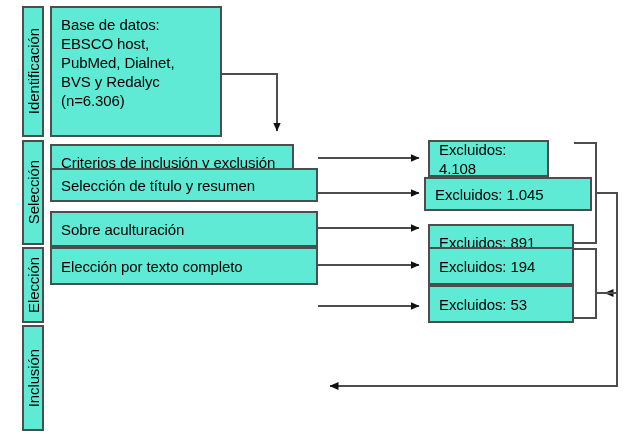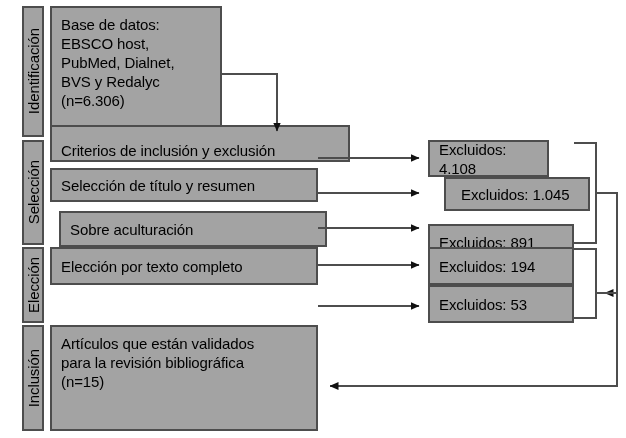--- a/index.html
+++ b/index.html
@@ -15,21 +15,21 @@
     position: relative;
     width: 626px;
     height: 438px;
     background: #ffffff;
     overflow: hidden;
   }
   .box {
     position: absolute;
     box-sizing: border-box;
     border: 2px solid #4d4d4d;
-    background: #a3a3a3;
+    background: #5eead4;
     display: flex;
     align-items: center;
   }
   .box.stage-label {
     justify-content: center;
   }
   .box-text {
     font-size: 15px;
     line-height: 19px;
     padding-left: 9px;
@@ -84,48 +84,43 @@
   </div>
 
   <div class="box vtop" style="left:50px; top:6px; width:172px; height:131px;">
     <span class="box-text">Base de datos:
 EBSCO host,
 PubMed, Dialnet,
 BVS y Redalyc
 (n=6.306)</span>
   </div>
 
-  <div class="box" style="left:50px; top:125px; width:300px; height:37px;align-items:flex-end;">
+  <div class="box" style="left:50px; top:144px; width:244px; height:37px;">
     <span class="box-text">Criterios de inclusión y exclusión</span>
   </div>
 
   <div class="box" style="left:50px; top:168px; width:268px; height:34px;">
     <span class="box-text">Selección de título y resumen</span>
   </div>
 
-  <div class="box" style="left:59px; top:211px; width:268px; height:36px;">
+  <div class="box" style="left:50px; top:211px; width:268px; height:36px;">
     <span class="box-text">Sobre aculturación</span>
   </div>
 
   <div class="box" style="left:50px; top:247px; width:268px; height:38px;align-items:center;">
     <span class="box-text">Elección por texto completo</span>
   </div>
 
 
-  <div class="box vtop" style="left:50px; top:325px; width:268px; height:106px;">
-    <span class="box-text">Artículos que están validados
-para la revisión bibliográfica
-(n=15)</span>
-  </div>
 
   <div class="box" style="left:428px; top:140px; width:121px; height:37px;">
     <span class="box-text">Excluidos: 4.108</span>
   </div>
 
-  <div class="box" style="left:444px; top:177px; width:146px; height:34px;padding-left:6px;">
+  <div class="box" style="left:424px; top:177px; width:168px; height:34px;">
     <span class="box-text">Excluidos: 1.045</span>
   </div>
 
   <div class="box" style="left:428px; top:224px; width:146px; height:36px;">
     <span class="box-text">Excluidos: 891</span>
   </div>
 
   <div class="box" style="left:428px; top:247px; width:146px; height:38px;">
     <span class="box-text">Excluidos: 194</span>
   </div>

